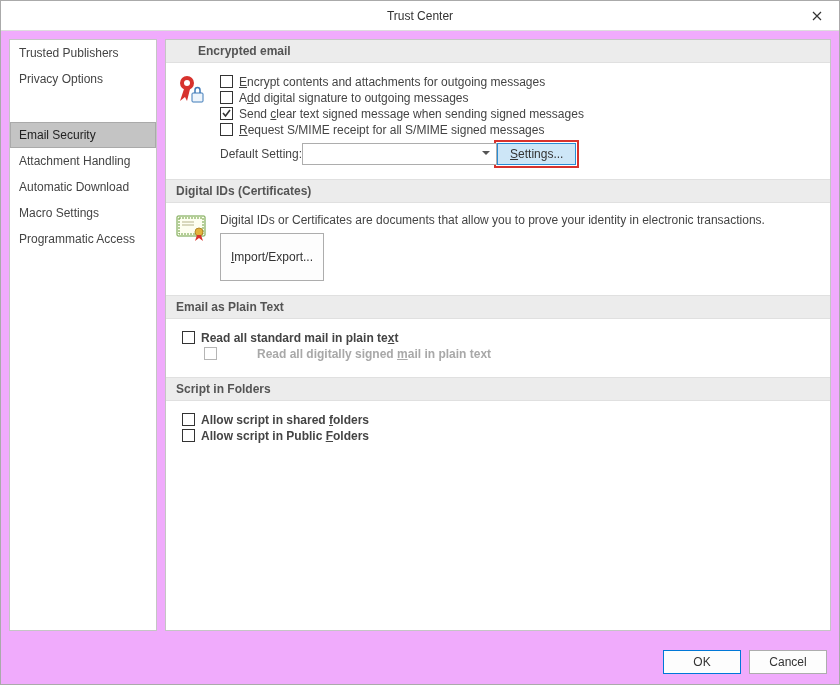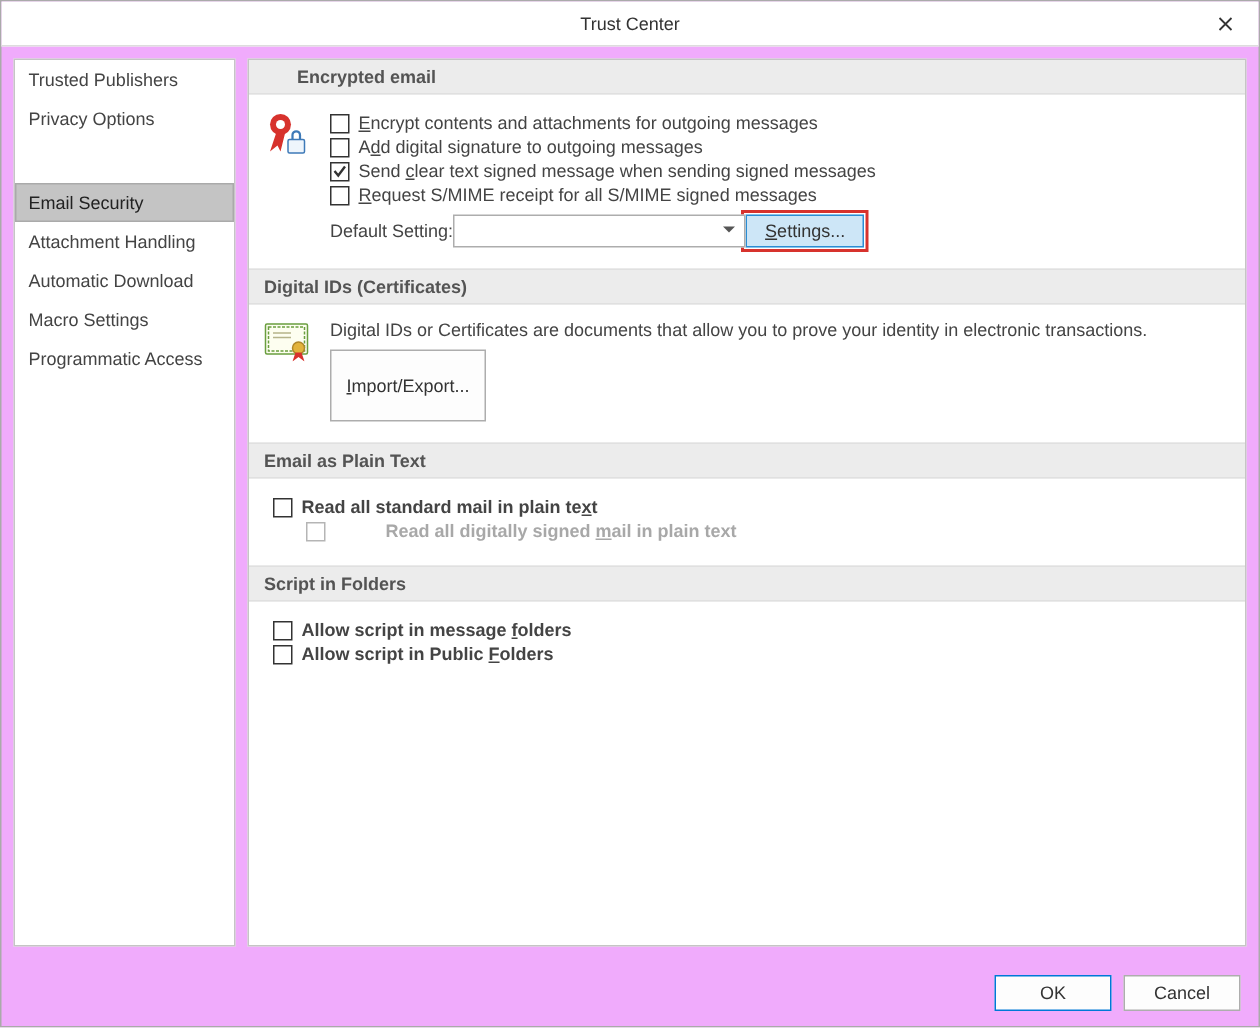--- a/index.html
+++ b/index.html
@@ -13,21 +13,21 @@
   .sidebar { width: 148px; border: 1px solid #c5c5c5; background: #fff; }
   .sidebar-item { padding: 5px 8px; cursor: default; color: #444; border: 1px solid transparent;}
   .sidebar-item.selected { background: #c4c4c4; border: 1px solid #aaa; color: #222; margin-top: 30px; }
   .main { flex: 1; border: 1px solid #c5c5c5; background: #fff; overflow: auto; padding: 0; }
   .group-header { background: #ececec; border-top:1px solid #e0e0e0; border-bottom:1px solid #e0e0e0; padding: 4px 10px; font-weight: bold; color: #545454; }
   .group-header:first-child { border-top: none; padding-left: 32px; }
   .group-body { padding: 10px 10px 14px 10px; }
   .encrypted-body { display:flex; align-items:flex-start; gap: 14px; }
   .icon-col { width: 30px; display:flex; justify-content:center; padding-top:2px;}
   .options-col { flex: 1; }
-  .checkbox-row { display:flex; align-items:center; gap:6px; margin: 2px 0; color:#444; white-space: nowrap;}
+  .checkbox-row { display:flex; gap:6px; margin: 2px 0; color:#444; white-space: nowrap;}
   .checkbox { width: 13px; height: 13px; border: 1px solid #333; background:#fff; display:inline-flex; align-items:center; justify-content:center; flex-shrink:0;}
   .checkbox.disabled { border-color: #b5b5b5; }
   .checkbox .tick { display:none; }
   .checkbox.checked .tick { display:block; }
   .checkbox .tick svg { width:11px; height:11px; display:block;}
   .disabled-text { color: #a8a8a8; }
   .default-row { display:flex; align-items:center; gap:0; margin-top:6px; white-space:nowrap;}
   .combo { width: 195px; height: 22px; border: 1px solid #adadad; background:#fff; position:relative; }
   .combo .arrow { position:absolute; right:4px; top:3px; }
   .btn { border: 1px solid #adadad; background: #fdfdfd; padding: 16px 10px; min-width: 70px; text-align:center; display:inline-block; cursor:default; color:#333;}
@@ -143,21 +143,21 @@
         <div class="checkbox-row indent-simple indent-sub">
           <span class="checkbox disabled"></span>
           <span class="label-with-mnemonic disabled-text"><span>Read all digitally signed </span><span class="mnemonic">m</span><span>ail in plain text</span></span>
         </div>
       </div>
 
       <div class="group-header">Script in Folders</div>
       <div class="group-body">
         <div class="checkbox-row indent-simple">
           <span class="checkbox"></span>
-          <span class="label-with-mnemonic"><span>Allow script in message </span><span class="mnemonic">f</span><span>olders</span></span>
+          <span class="label-with-mnemonic"><span>Allow script in shared </span><span class="mnemonic">f</span><span>olders</span></span>
         </div>
         <div class="checkbox-row indent-simple">
           <span class="checkbox"></span>
           <span class="label-with-mnemonic"><span>Allow script in Public </span><span class="mnemonic">F</span><span>olders</span></span>
         </div>
       </div>
 
     </div>
   </div>
 

